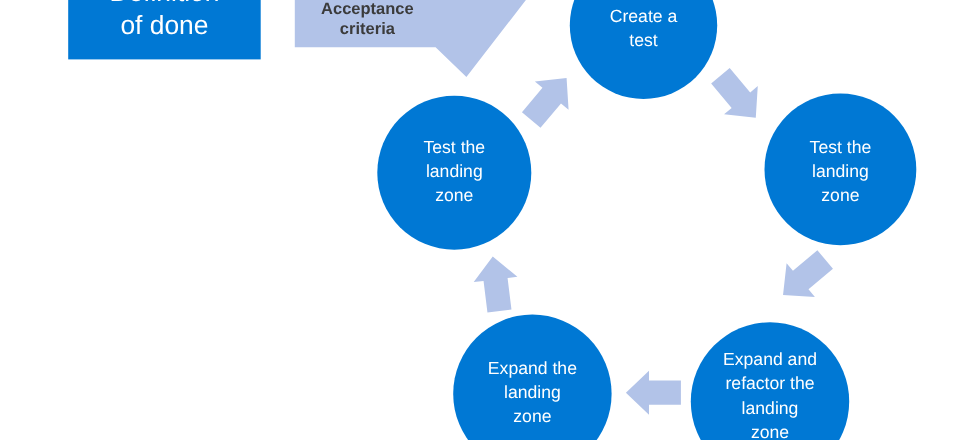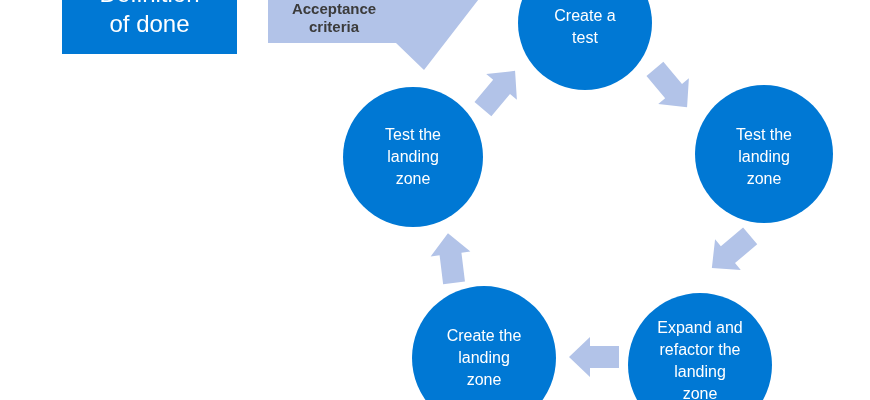--- a/index.html
+++ b/index.html
@@ -114,21 +114,21 @@
   </div>
 
   <div class="node" id="node-expand">
     <div class="node-label pad-up">Expand and
 refactor the
 landing
 zone</div>
   </div>
 
   <div class="node" id="node-deploy">
-    <div class="node-label">Create the
+    <div class="node-label">Expand the
 landing
 zone</div>
   </div>
 
   <div class="node" id="node-test-left">
     <div class="node-label">Test the
 landing
 zone</div>
   </div>
 

